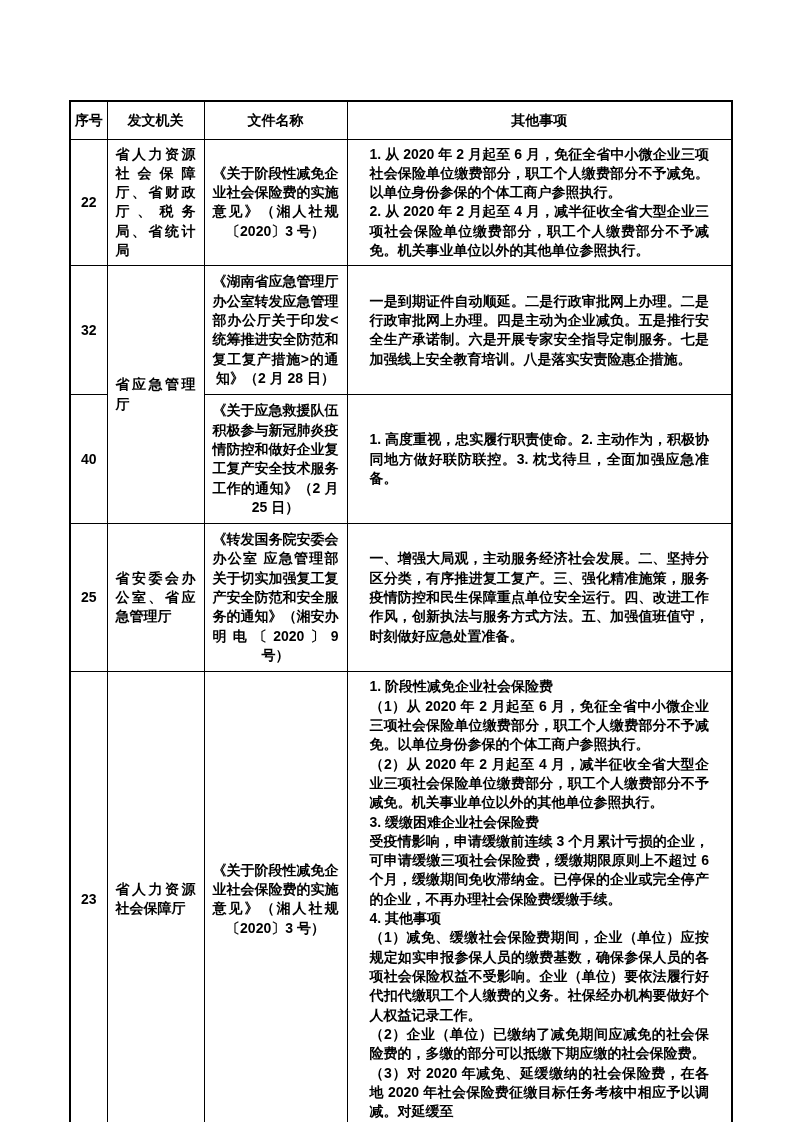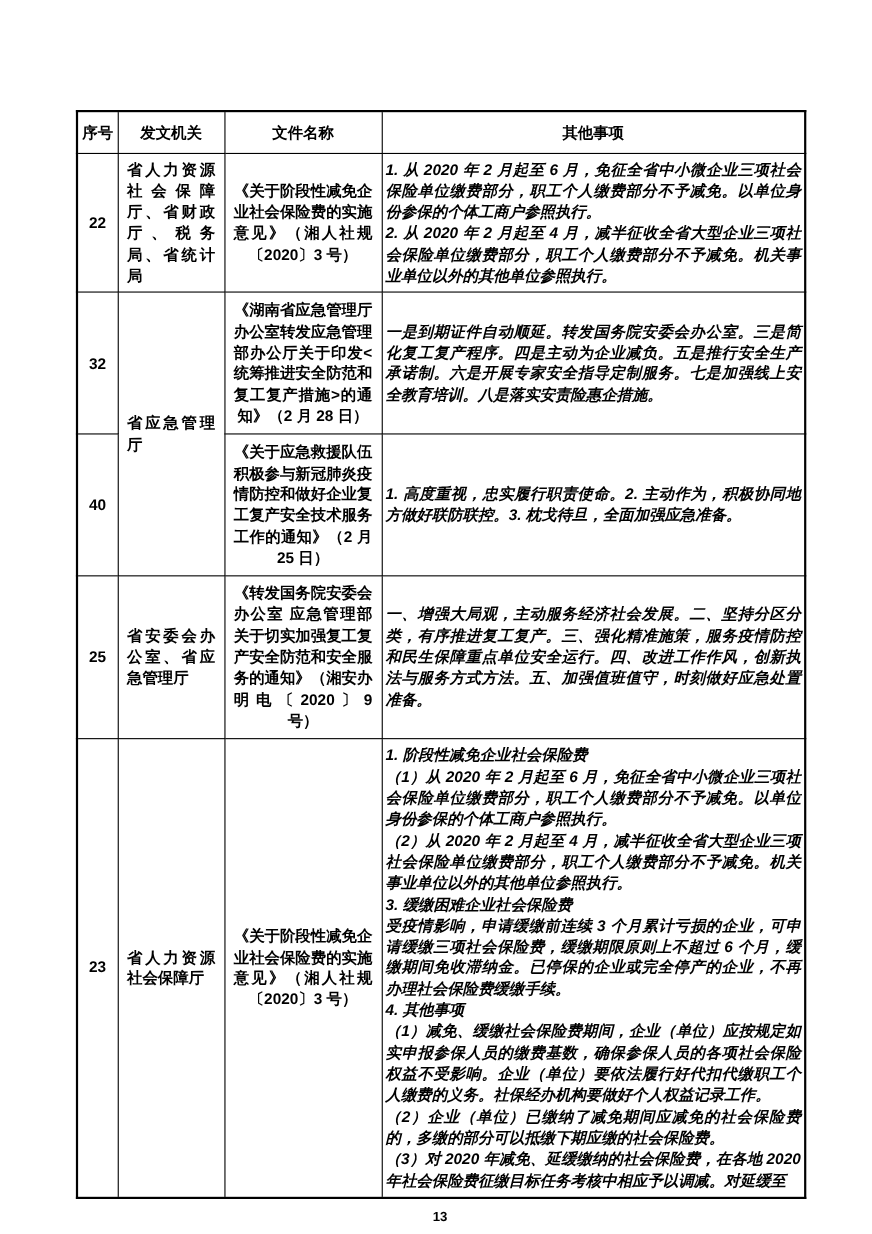--- a/index.html
+++ b/index.html
@@ -50,23 +50,22 @@
     padding: 4px 8px;
   }
   td.cell-doc {
     text-align: justify;
     text-align-last: center;
     padding: 6px 8px;
     margin-left: 16px;
   }
   td.cell-content {
     text-align: justify;
-    padding: 5px 3px;
+    padding: 5px 22px;
     white-space: pre-line;
-    font-style: italic;
   }
   .page-num {
     width: 662px;
     margin-left: 69px;
     text-align: center;
     font-size: 12px;
     font-weight: 700;
     margin-top: 9px;
   }
 </style>
@@ -95,21 +94,21 @@
         <td class="cell-no">22</td>
         <td class="cell-agency">省人力资源社会保障厅、省财政厅、税务局、省统计局</td>
         <td class="cell-doc">《关于阶段性减免企业社会保险费的实施意见》（湘人社规〔2020〕3 号）</td>
         <td class="cell-content">1. 从 2020 年 2 月起至 6 月，免征全省中小微企业三项社会保险单位缴费部分，职工个人缴费部分不予减免。以单位身份参保的个体工商户参照执行。
 2. 从 2020 年 2 月起至 4 月，减半征收全省大型企业三项社会保险单位缴费部分，职工个人缴费部分不予减免。机关事业单位以外的其他单位参照执行。</td>
       </tr>
       <tr>
         <td class="cell-no">32</td>
         <td class="cell-agency" rowspan="2">省应急管理厅</td>
         <td class="cell-doc">《湖南省应急管理厅办公室转发应急管理部办公厅关于印发&lt;统筹推进安全防范和复工复产措施&gt;的通知》（2 月 28 日）</td>
-        <td class="cell-content">一是到期证件自动顺延。转发国务院安委会办公室。三是简化复工复产程序。四是主动为企业减负。五是推行安全生产承诺制。六是开展专家安全指导定制服务。七是加强线上安全教育培训。八是落实安责险惠企措施。</td>
+        <td class="cell-content">一是到期证件自动顺延。二是行政审批网上办理。二是行政审批网上办理。四是主动为企业减负。五是推行安全生产承诺制。六是开展专家安全指导定制服务。七是加强线上安全教育培训。八是落实安责险惠企措施。</td>
       </tr>
       <tr>
         <td class="cell-no">40</td>
         <td class="cell-doc">《关于应急救援队伍积极参与新冠肺炎疫情防控和做好企业复工复产安全技术服务工作的通知》（2 月 25 日）</td>
         <td class="cell-content">1. 高度重视，忠实履行职责使命。2. 主动作为，积极协同地方做好联防联控。3. 枕戈待旦，全面加强应急准备。</td>
       </tr>
       <tr>
         <td class="cell-no">25</td>
         <td class="cell-agency">省安委会办公室、省应急管理厅</td>
         <td class="cell-doc">《转发国务院安委会办公室 应急管理部关于切实加强复工复产安全防范和安全服务的通知》（湘安办明电〔2020〕9 号）</td>

